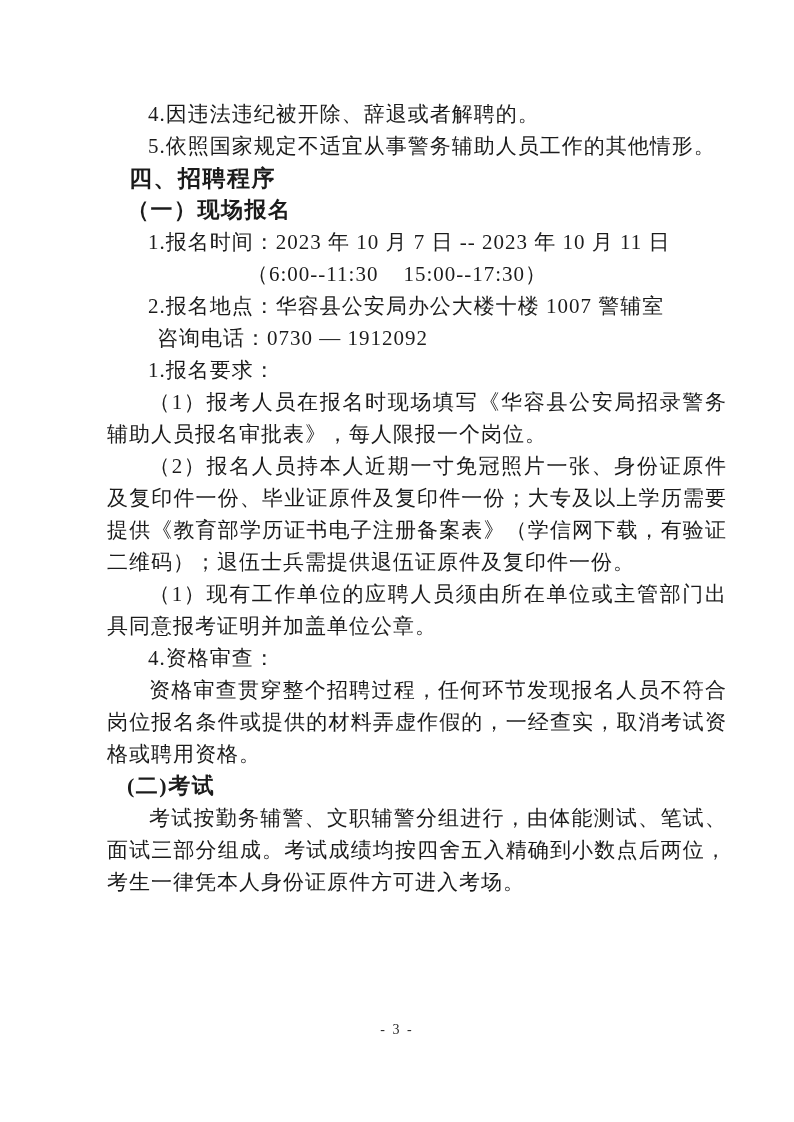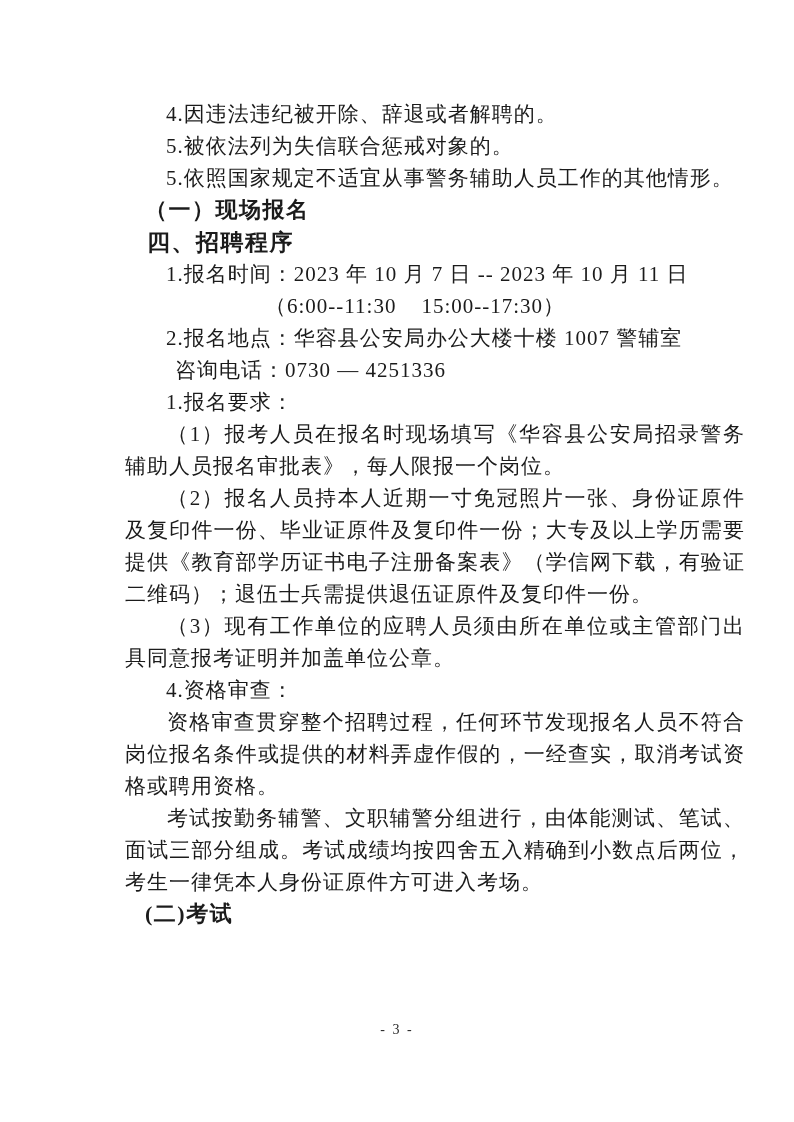--- a/index.html
+++ b/index.html
@@ -7,21 +7,21 @@
   .page{
     position:relative;
     width:794px;height:1122px;
     background:#ffffff;
     overflow:hidden;
     font-family:"Liberation Serif","DejaVu Serif",serif;
     color:#1b1b1b;
   }
   .content{
     position:absolute;
-    left:125px;top:98px;
+    left:107px;top:98px;
     width:620px;
     font-size:21px;
     line-height:32px;
     letter-spacing:1px;
   }
   .blk{
     margin:0;
     text-align:justify;
     text-justify:inter-character;
   }
@@ -51,33 +51,32 @@
     letter-spacing:2px;
     color:#2a2a2a;
   }
 </style>
 </head>
 <body>
 
 <div class="page">
   <div class="content" id="doc-content">
       <p class="blk item">4.因违法违纪被开除、辞退或者解聘的。</p>
-      <p class="blk item">5.被依法列为失信联合惩戒对象的。</p>
       <p class="blk item">5.依照国家规定不适宜从事警务辅助人员工作的其他情形。</p>
+      <p class="blk heading1">四、招聘程序</p>
       <p class="blk heading2">（一）现场报名</p>
-      <p class="blk heading1">四、招聘程序</p>
       <p class="blk item">1.报名时间：2023 年 10 月 7 日 -- 2023 年 10 月 11 日</p>
       <p class="blk time">（6:00--11:30    15:00--17:30）</p>
       <p class="blk item">2.报名地点：华容县公安局办公大楼十楼 1007 警辅室</p>
-      <p class="blk cont">咨询电话：0730 — 4251336</p>
+      <p class="blk cont">咨询电话：0730 — 1912092</p>
       <p class="blk item">1.报名要求：</p>
       <p class="blk para">（1）报考人员在报名时现场填写《华容县公安局招录警务辅助人员报名审批表》，每人限报一个岗位。</p>
       <p class="blk para">（2）报名人员持本人近期一寸免冠照片一张、身份证原件及复印件一份、毕业证原件及复印件一份；大专及以上学历需要提供《教育部学历证书电子注册备案表》（学信网下载，有验证二维码）；退伍士兵需提供退伍证原件及复印件一份。</p>
-      <p class="blk para">（3）现有工作单位的应聘人员须由所在单位或主管部门出具同意报考证明并加盖单位公章。</p>
+      <p class="blk para">（1）现有工作单位的应聘人员须由所在单位或主管部门出具同意报考证明并加盖单位公章。</p>
       <p class="blk item">4.资格审查：</p>
       <p class="blk para">资格审查贯穿整个招聘过程，任何环节发现报名人员不符合岗位报名条件或提供的材料弄虚作假的，一经查实，取消考试资格或聘用资格。</p>
+      <p class="blk heading2">(二)考试</p>
       <p class="blk para">考试按勤务辅警、文职辅警分组进行，由体能测试、笔试、面试三部分组成。考试成绩均按四舍五入精确到小数点后两位，考生一律凭本人身份证原件方可进入考场。</p>
-      <p class="blk heading2">(二)考试</p>
     </div>
   <div class="footer">
     <span>- 3 -</span>
   </div>
 </div>
 
 </body></html>

